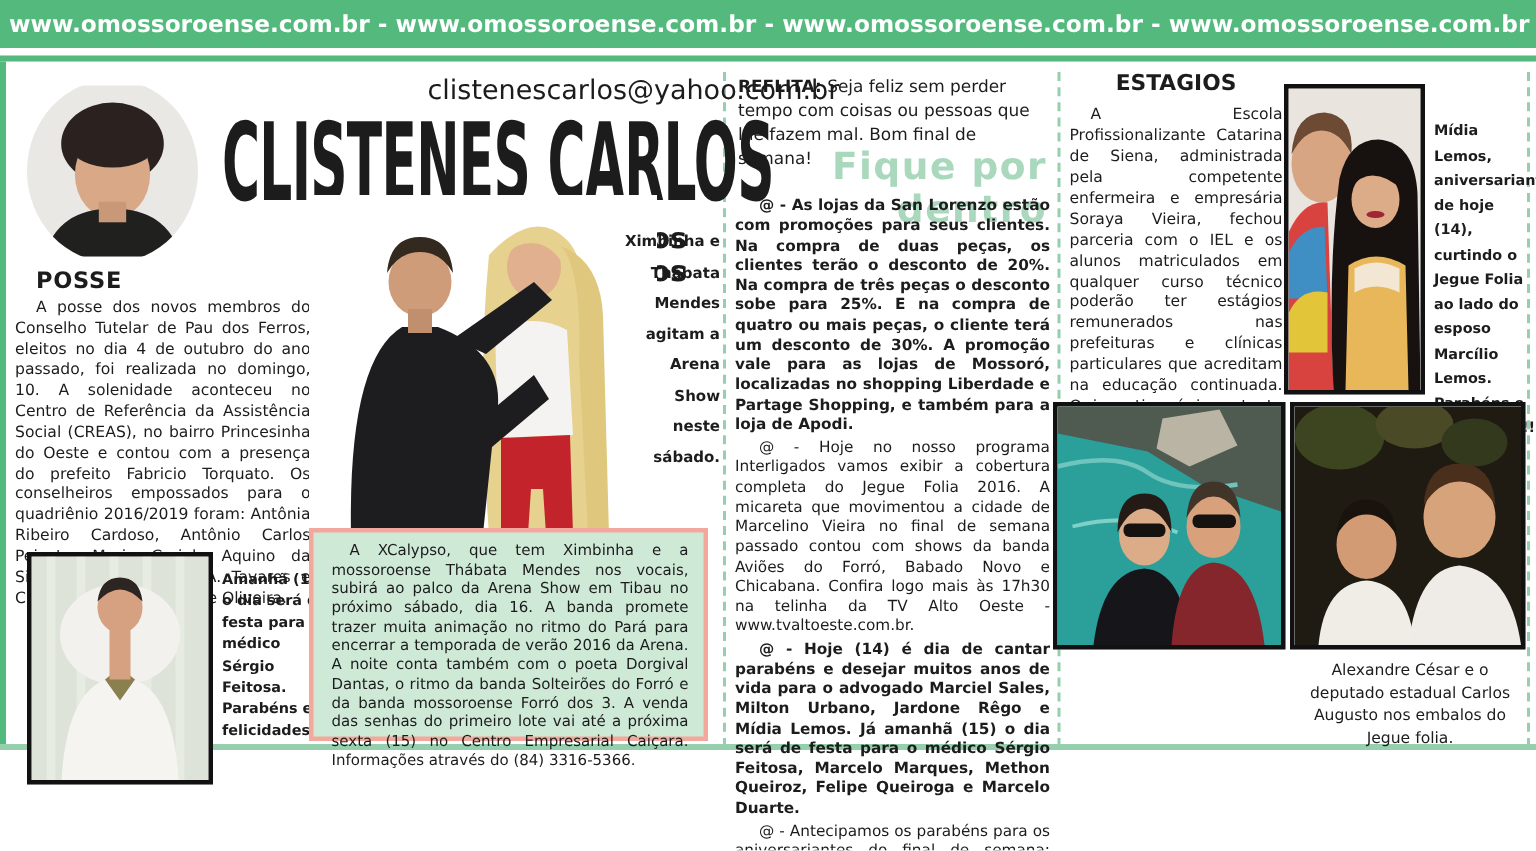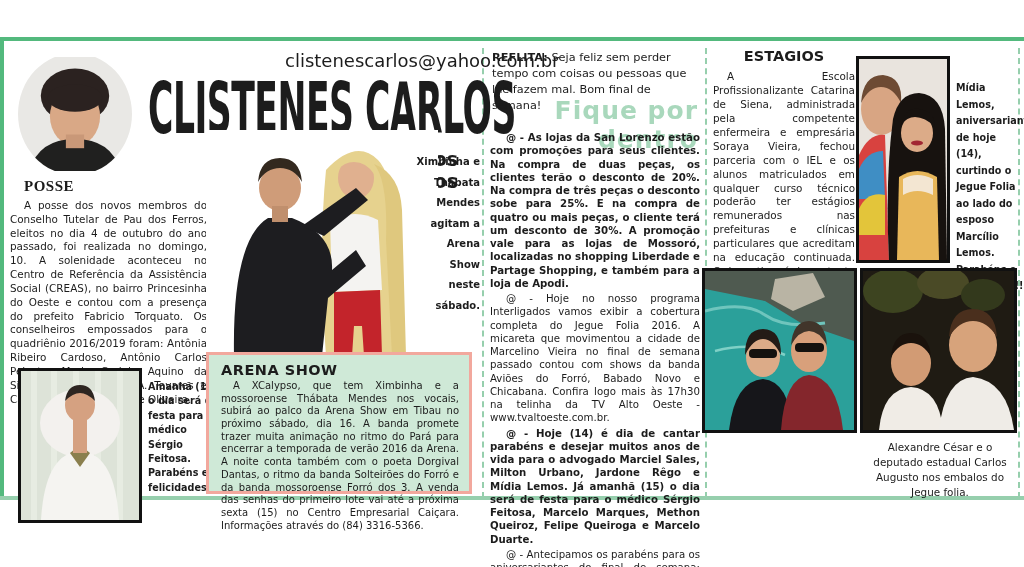--- a/index.html
+++ b/index.html
@@ -26,21 +26,21 @@
 
   
   .email{position:absolute;left:285px;top:50px;width:190px;font-size:18px;text-align:center;}
   .title{position:absolute;left:148px;top:66px;font-size:72px;font-weight:bold;letter-spacing:-1px;
     transform:scale(0.48,1.0);transform-origin:top left;white-space:nowrap;}
   .subtitle{position:absolute;left:330px;top:148px;width:128px;text-align:right;font-size:19px;font-weight:bold;}
 
   
   .avatar{position:absolute;left:18px;top:53px;width:114px;height:122px;border-radius:50%;overflow:hidden;}
   .h-section{font-weight:bold;font-size:15px;letter-spacing:0.5px;}
-  .posse-h{position:absolute;left:24px;top:178px;font-family:Liberation Serif, serif;}
+  .posse-h{position:absolute;left:24px;top:178px;}
   .posse-b{position:absolute;left:10px;top:199px;width:197px;font-size:10.4px;line-height:1.33;text-align:justify;text-indent:14px;}
   .photo-frame{border:3px solid #111;background:#ddd;overflow:hidden;position:absolute;}
   .doctor{left:18px;top:368px;width:124px;height:155px;}
   .doctor-cap{position:absolute;left:148px;top:380px;width:72px;font-size:9.6px;font-weight:bold;line-height:1.5;}
   .couple{position:absolute;left:206px;top:130px;width:232px;height:226px;overflow:hidden;}
   .couple-cap{position:absolute;left:416px;top:152px;width:64px;font-size:10px;font-weight:bold;line-height:2.05;text-align:right;}
 
   .arena{position:absolute;left:206px;top:352px;width:266px;height:142px;background:var(--arena-bg);
     border:3px solid var(--arena-border);padding:7px 10px 6px 12px;z-index:3;}
   .arena .h-section{font-size:14.5px;margin-bottom:2px;}
@@ -64,20 +64,21 @@
   .wagna-cap{position:absolute;left:698px;top:438px;width:164px;text-align:center;font-size:10.4px;font-weight:bold;line-height:1.45;}
   .alex-cap{position:absolute;left:862px;top:440px;width:156px;text-align:center;font-size:10.4px;font-weight:normal;line-height:1.45;}
 
   svg{display:block;width:100%;height:100%;}
 </style>
 </head>
 <body>
 
 <div id="page">
 
+  <div class="banner">www.omossoroense.com.br - www.omossoroense.com.br - www.omossoroense.com.br - www.omossoroense.com.br</div>
   <div class="toprule"></div>
   <div class="leftrule"></div>
   <div class="bottomrule"></div>
 
   <div class="dashv" style="left:482px"></div>
   <div class="dashv" style="left:705px"></div>
   <div class="dashv" style="left:1018px"></div>
 
   <div class="avatar">
     <svg viewBox="0 0 100 100">
@@ -128,21 +129,20 @@
       <ellipse cx="74" cy="58" rx="21" ry="23" fill="#cf9c79"></ellipse>
       <path d="M52,52 Q54,28 74,28 Q94,28 96,52 Q88,38 74,38 Q60,38 52,52 Z" fill="#33291f"></path>
       <path d="M28,226 Q26,110 62,88 L86,88 Q128,104 126,140 L150,120 L160,136 L122,168 Q116,226 116,226 Z" fill="#1d1d20"></path>
       <rect x="66" y="76" width="16" height="16" fill="#c08f6d"></rect>
       <path d="M96,96 L150,58 L162,70 L118,106 Z" fill="#1d1d20"></path>
     </svg>
   </div>
   <div class="couple-cap">Ximbinha e Thábata Mendes agitam a Arena Show neste sábado.</div>
 
   <div class="arena">
-    <div class="h-section">ARENA SHOW</div>
     <p>A XCalypso, que tem Ximbinha e a mossoroense Thábata Mendes nos vocais, subirá ao palco da Arena Show em Tibau no próximo sábado, dia 16. A banda promete trazer muita animação no ritmo do Pará para encerrar a temporada de verão 2016 da Arena. A noite conta também com o poeta Dorgival Dantas, o ritmo da banda Solteirões do Forró e da banda mossoroense Forró dos 3. A venda das senhas do primeiro lote vai até a próxima sexta (15) no Centro Empresarial Caiçara. Informações através do (84) 3316-5366.</p>
   </div>
 
   <div class="reflita">
     <b>REFLITA:</b><span> Seja feliz sem perder tempo com coisas ou pessoas que lhe fazem mal. Bom final de semana!</span>
   </div>
   <div class="fique">Fique por dentro</div>
   <div class="mid-items">
     <p class="b">@ - As lojas da San Lorenzo estão com promoções para seus clientes. Na compra de duas peças, os clientes terão o desconto de 20%. Na compra de três peças o desconto sobe para 25%. E na compra de quatro ou mais peças, o cliente terá um desconto de 30%. A promoção vale para as lojas de Mossoró, localizadas no shopping Liberdade e Partage Shopping, e também para a loja de Apodi.</p>
     <p>@ - Hoje no nosso programa Interligados vamos exibir a cobertura completa do Jegue Folia 2016. A micareta que movimentou a cidade de Marcelino Vieira no final de semana passado contou com shows da banda Aviões do Forró, Babado Novo e Chicabana. Confira logo mais às 17h30 na telinha da TV Alto Oeste - www.tvaltoeste.com.br.</p>

